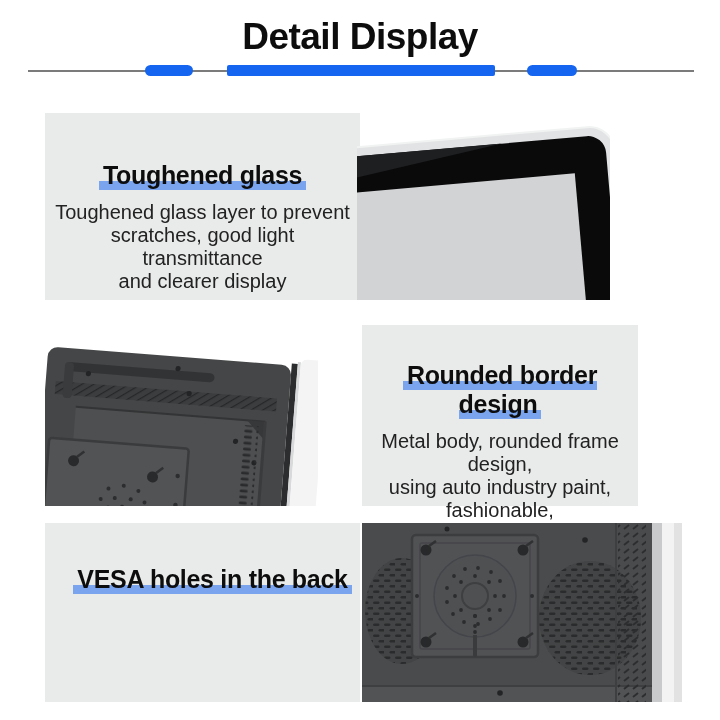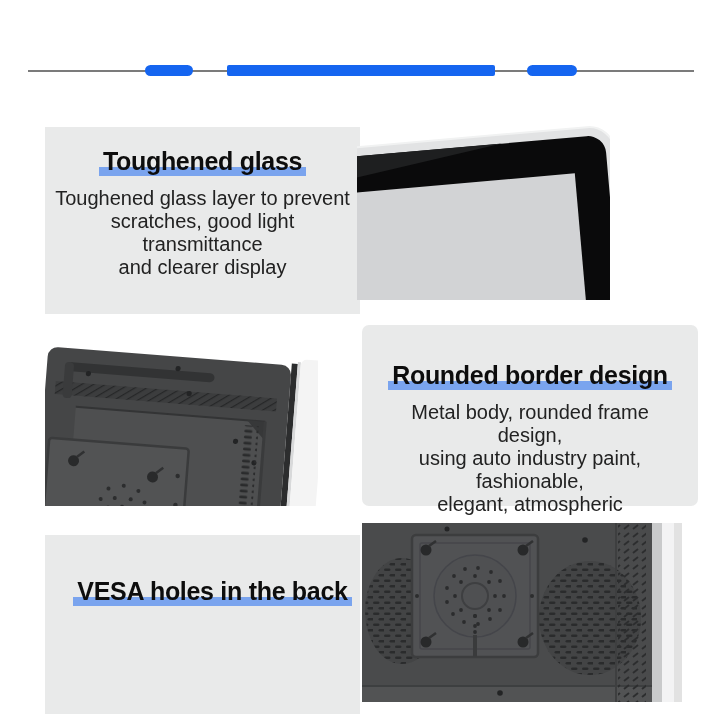--- a/index.html
+++ b/index.html
@@ -20,34 +20,35 @@
   .d-bar{position:absolute;top:65px;height:11px;background:var(--accent);}
   .d-bar.b1{left:145px;width:48px;border-radius:5.5px;}
   .d-bar.b2{left:227px;width:268px;border-radius:2px;}
   .d-bar.b3{left:527px;width:50px;border-radius:5.5px;}
   .panel{position:absolute;background:var(--panel);text-align:center;box-sizing:border-box;}
   .panel h2{margin:0;font-size:25px;font-weight:bold;color:var(--title);letter-spacing:-0.3px;}
   .panel h2 .hl{background:linear-gradient(var(--underline),var(--underline)) no-repeat left bottom/100% 9px;
         padding:0 4px 1px 4px;}
   .panel p{margin:11px auto 0;max-width:296px;font-size:20px;line-height:23px;color:var(--text);
         white-space:pre-line;}
-  #panel-1{left:45px;top:127px;width:315px;height:187px;padding-top:20px;}
-  #panel-2{left:362px;top:325px;width:336px;height:181px;padding-top:36px;border-radius:7px;}
-  #panel-3{left:45px;top:535px;width:315px;height:179px;padding-top:42px;padding-left:20px;}
+  #panel-1{left:45px;top:113px;width:315px;height:187px;padding-top:48px;}
+  #panel-2{left:362px;top:325px;width:276px;height:181px;padding-top:36px;}
+  #panel-3{left:45px;top:523px;width:315px;height:179px;padding-top:42px;padding-left:20px;}
   figure{position:absolute;margin:0;padding:0;}
   figure svg{display:block;width:100%;height:100%;}
   #fig-1{left:357px;top:113px;width:253px;height:187px;}
   #fig-2{left:45px;top:335px;width:273px;height:171px;}
   #fig-3{left:362px;top:523px;width:326px;height:179px;}
 </style>
 </head>
 <body>
 
 <div class="page">
 
+  <h1 class="page-title">Detail Display</h1>
 
   <div class="divider">
     <div class="d-line"></div>
     <div class="d-bar b1"></div>
     <div class="d-bar b2"></div>
     <div class="d-bar b3"></div>
   </div>
 
   <section class="panel" id="panel-1">
     <h2><span class="hl">Toughened glass</span></h2>

